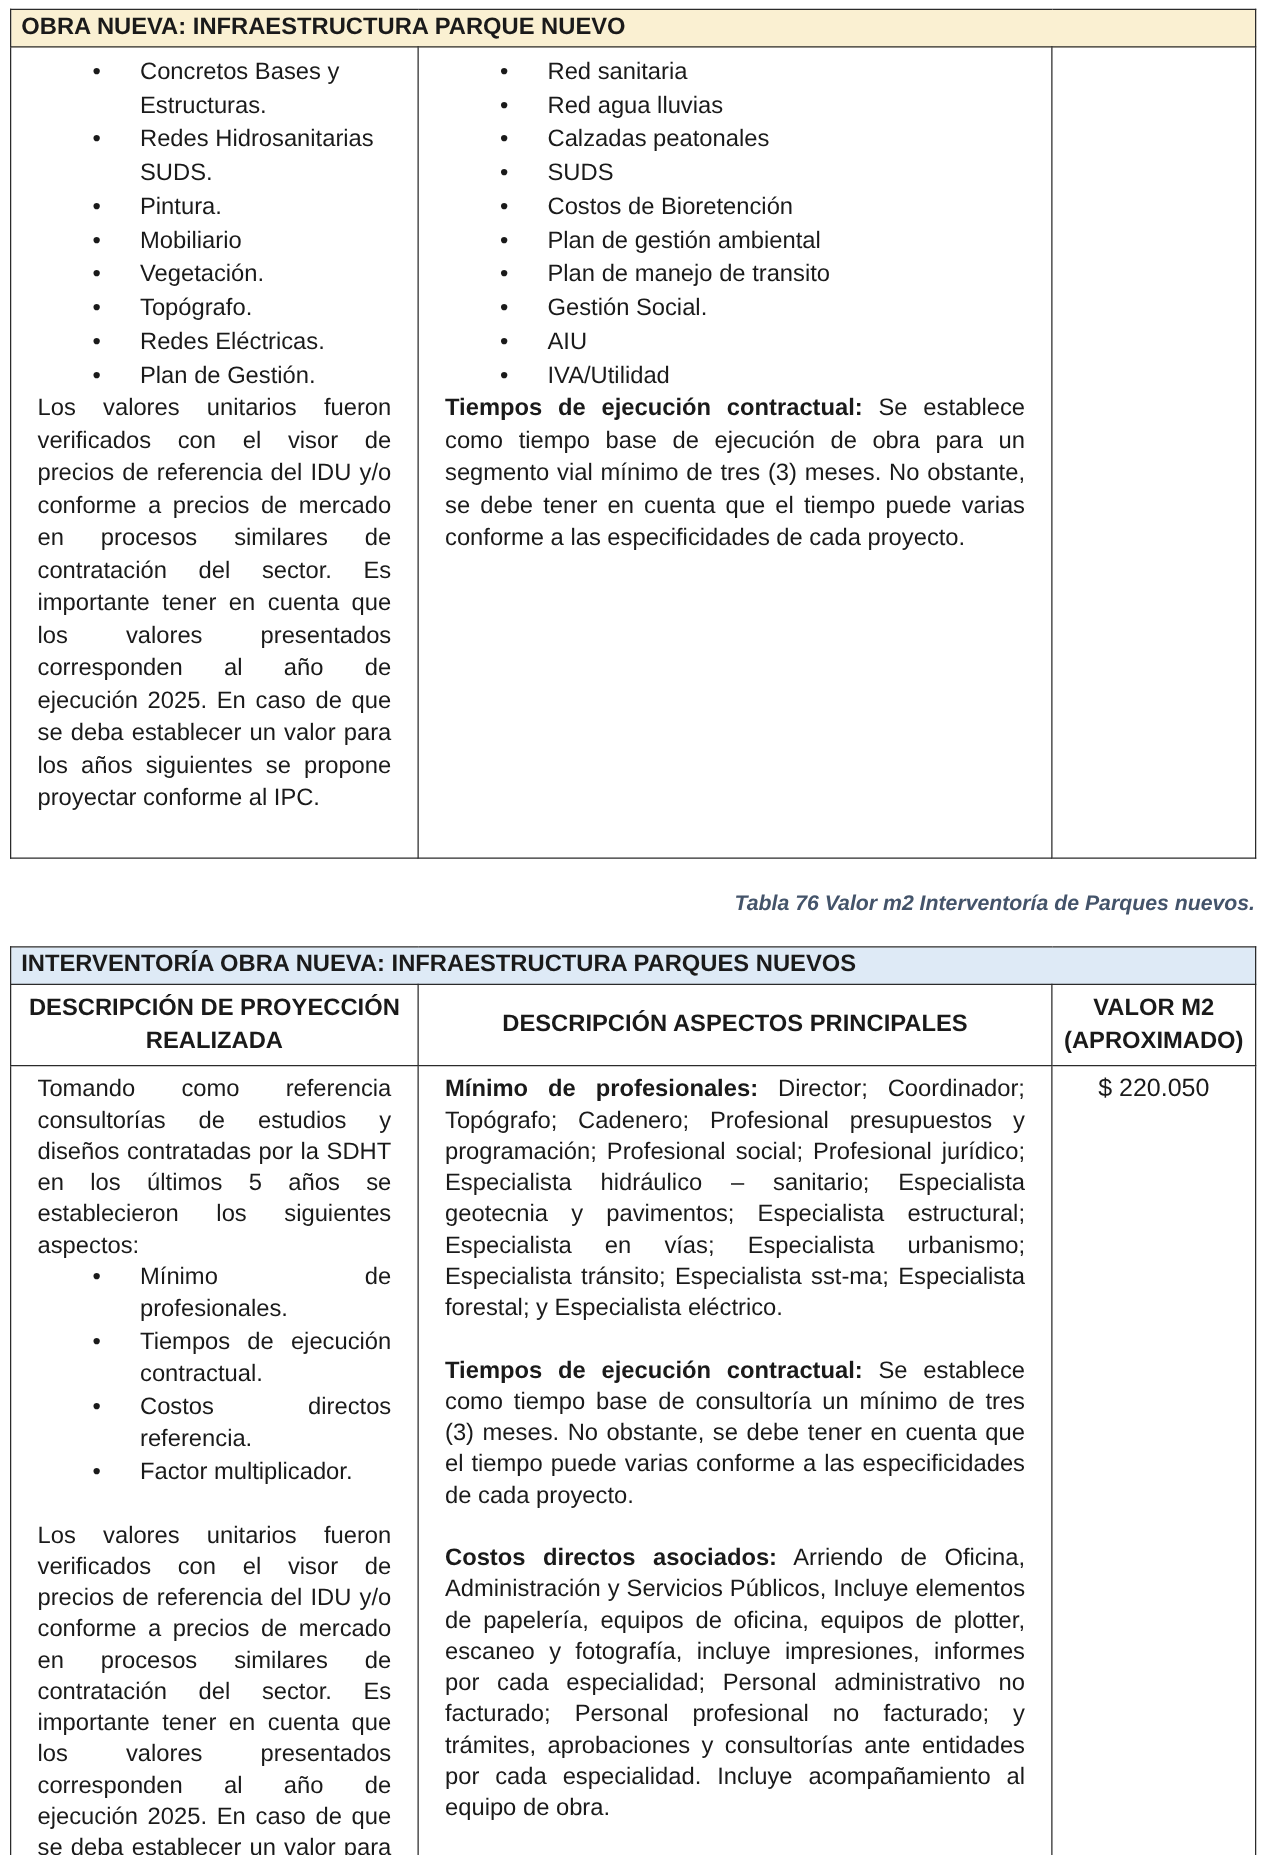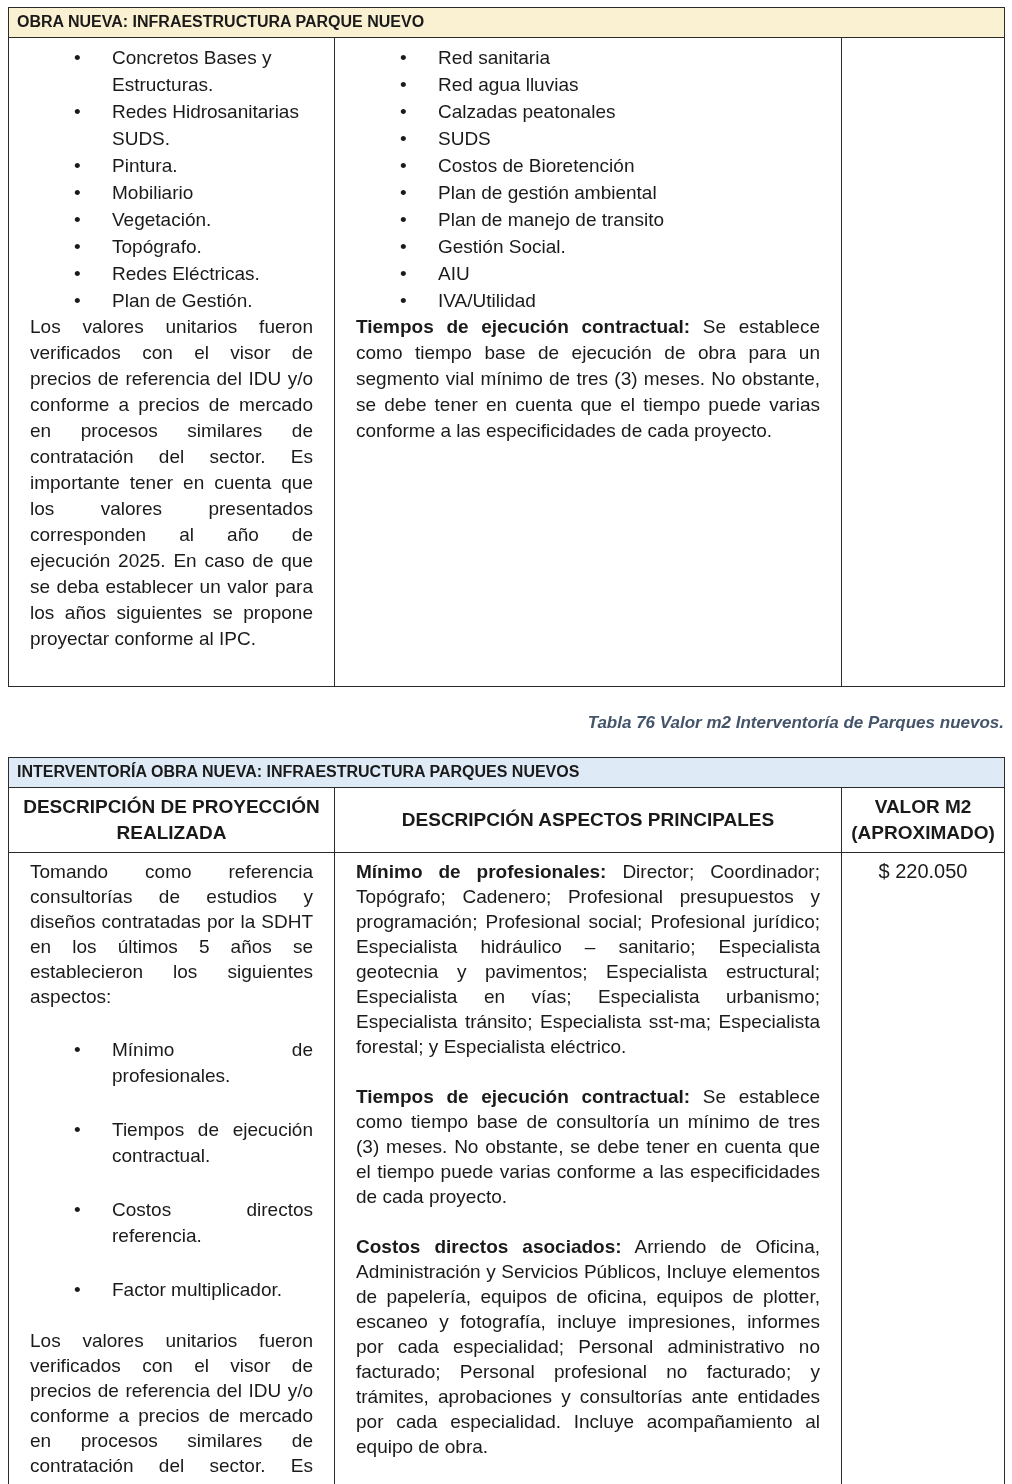--- a/index.html
+++ b/index.html
@@ -22,21 +22,21 @@
   table.doc-table td {
     border: 1.5px solid #2b2b2b;
     vertical-align: top;
   }
   col.w1 { width: 326px; }
   col.w2 { width: 507px; }
   col.w3 { width: 163px; }
 
   td.title-cell {
     font-weight: bold;
-    font-size: 16px;
+    font-size: 19px;
     line-height: 24px;
     padding: 2px 8px;
     height: 25px;
     vertical-align: middle;
   }
   .cream { background: #FAF0D2; }
   .blue  { background: #DEEAF6; }
 
   tr.colhead-row td {
     font-weight: bold;
@@ -64,21 +64,21 @@
     padding-left: 82px;
     line-height: 27px;
   }
   .t2 .bli { line-height: 26px; }
   .bli::before {
     content: "\2022";
     position: absolute;
     left: 44px;
     top: 0;
   }
-  .just-list .bli { text-align: justify; margin-top: 28px; }
+  .just-list .bli { text-align: justify; }
 
   p.para { margin: 0; }
   .just { text-align: justify; }
   .gap { margin-top: 26px; }
   .t2 .gap { margin-top: 25px; }
 
   td.value-cell {
     vertical-align: middle;
     text-align: center;
     font-size: 20px;

